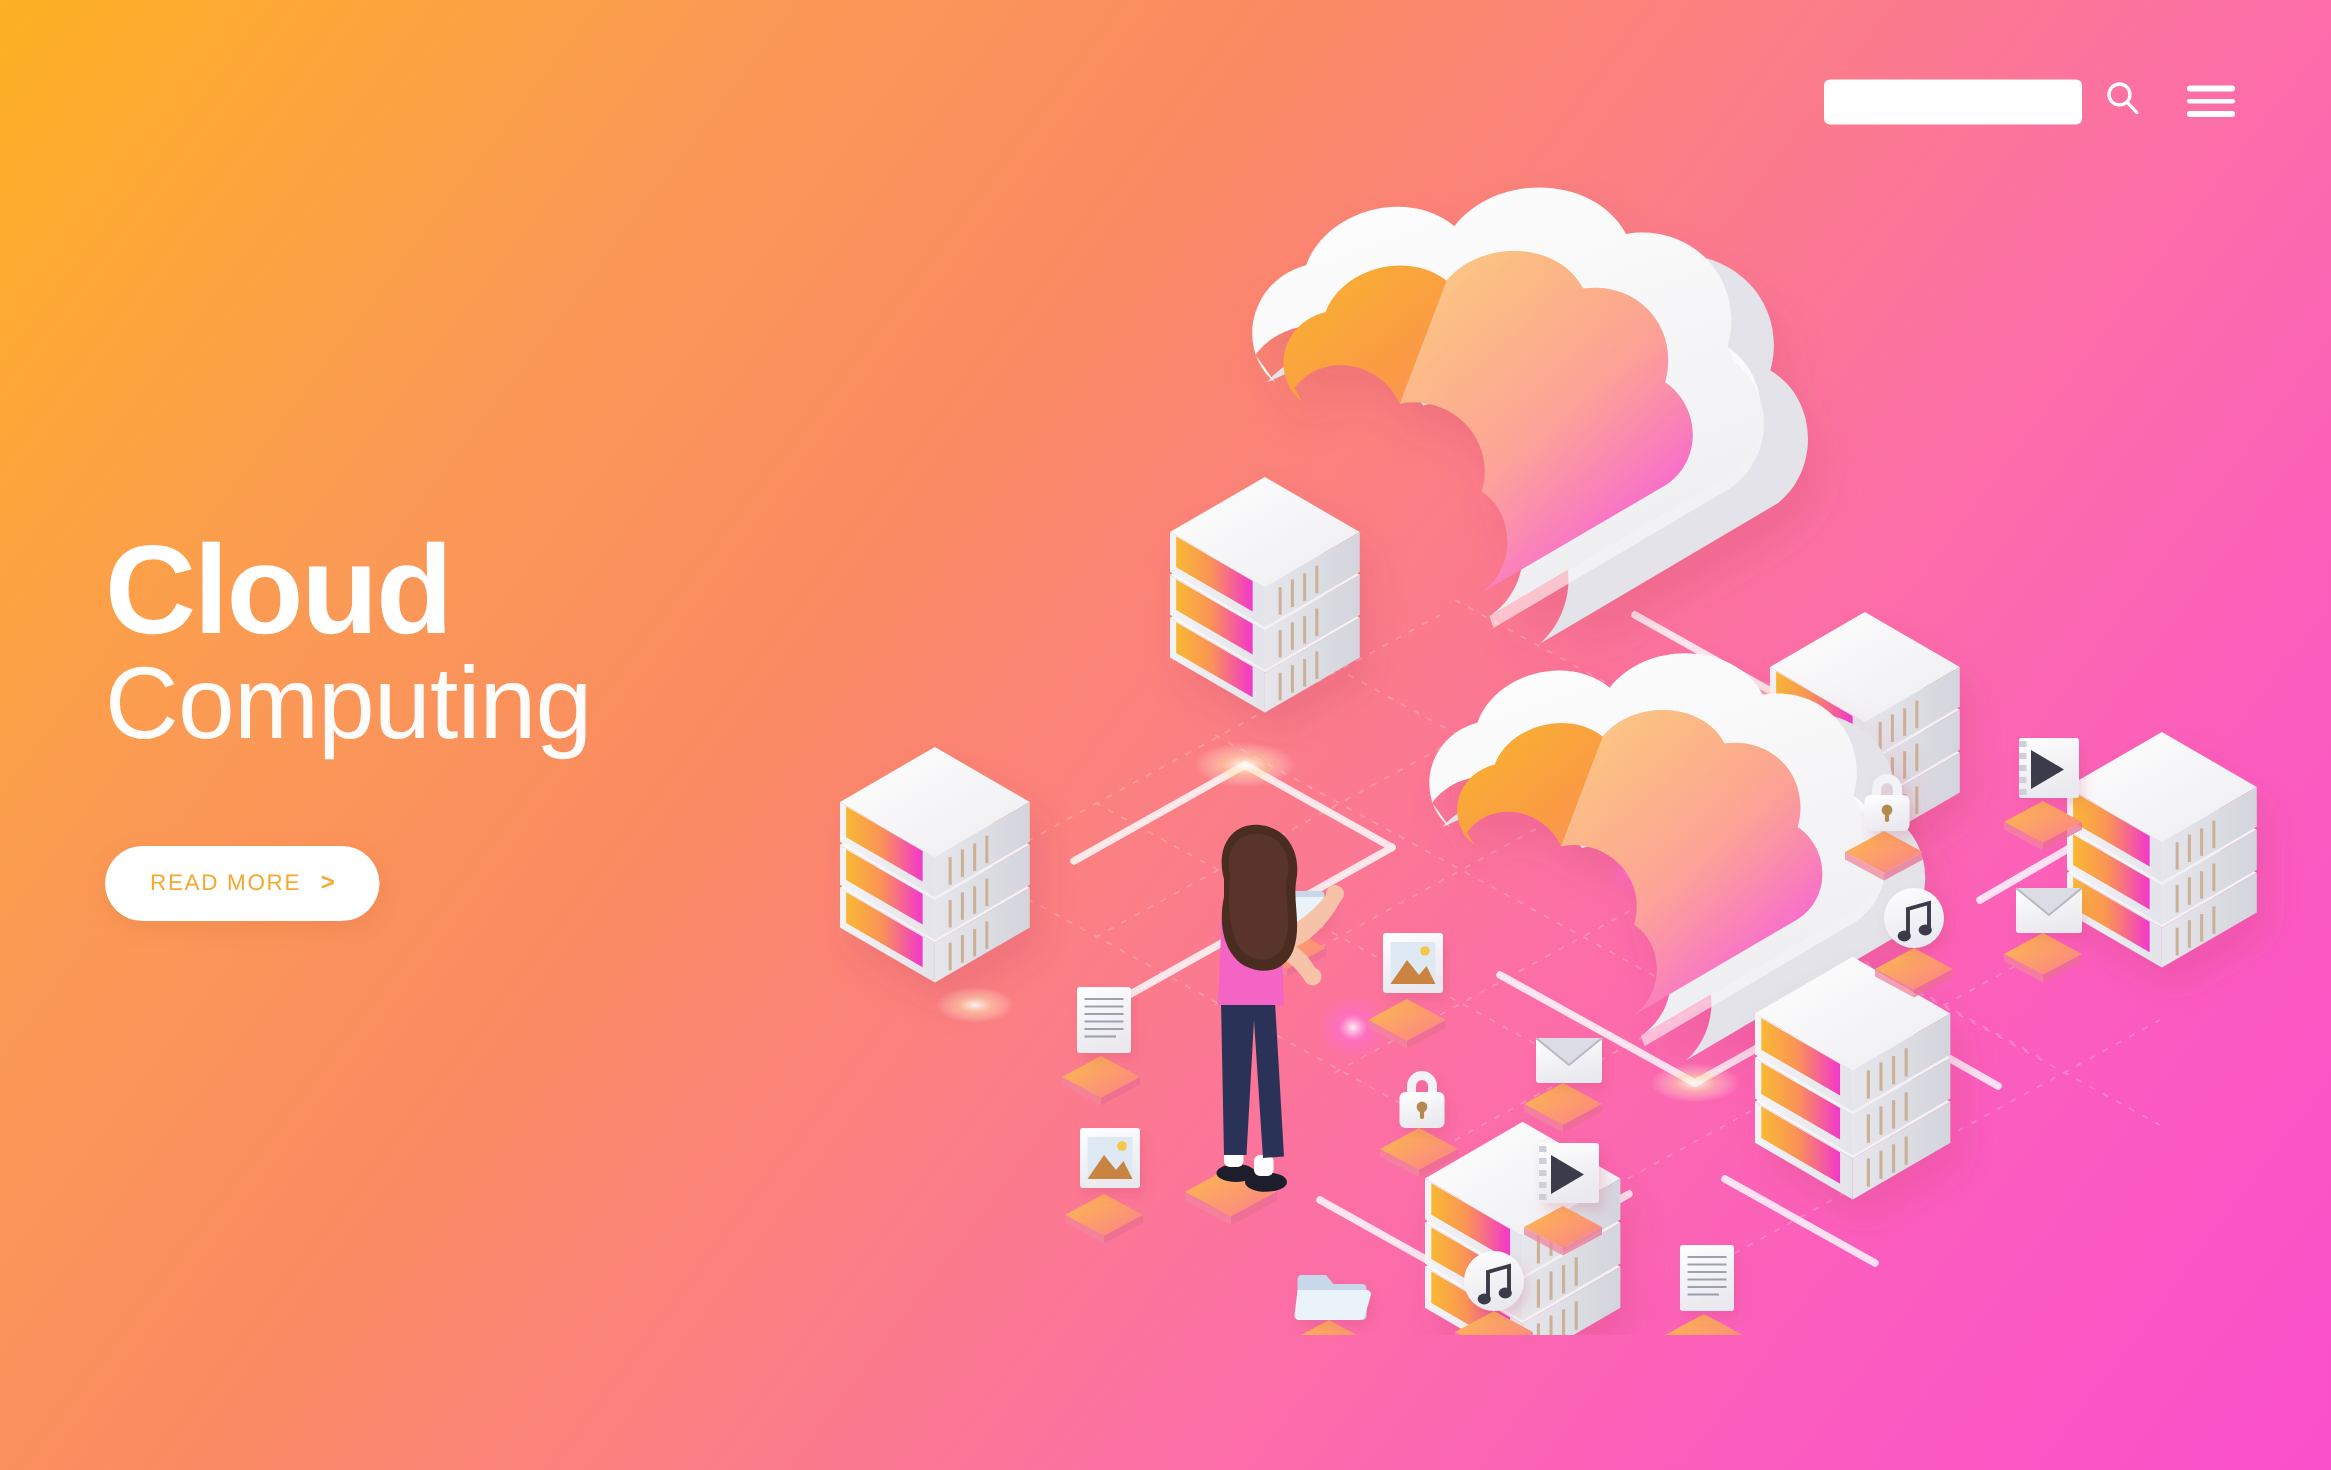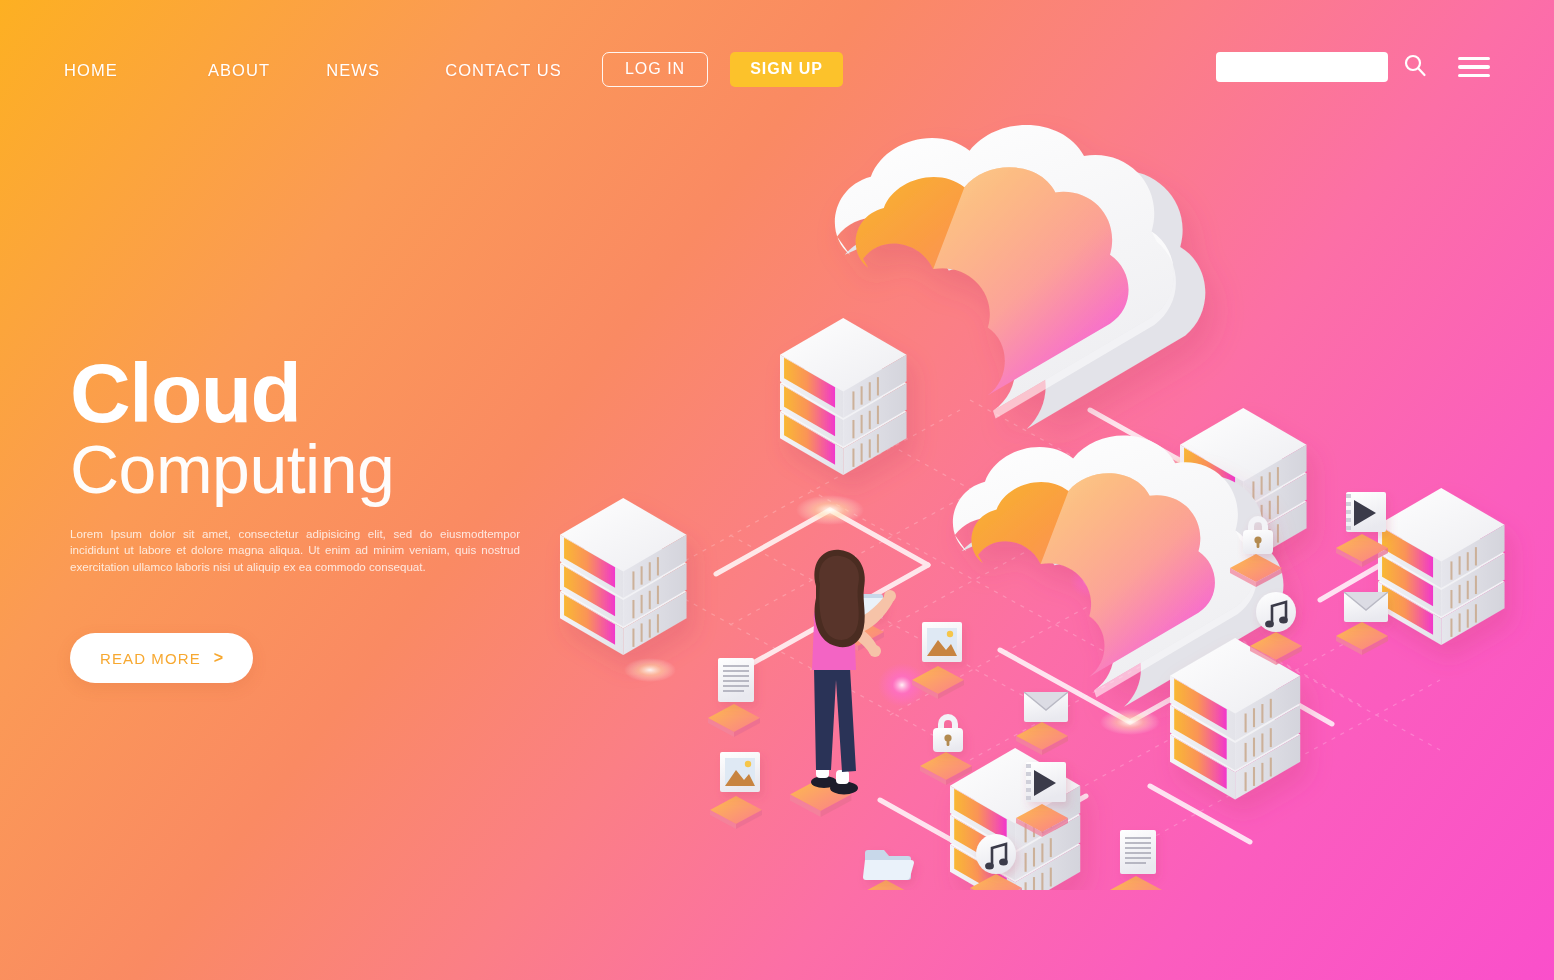--- a/index.html
+++ b/index.html
@@ -98,53 +98,40 @@
   
   .illus { position:absolute; left:530px; top:110px; width:1024px; height:780px; z-index:20; }
   .illus svg { display:block; width:100%; height:100%; }
 </style>
 </head>
 <body>
 
 <div class="page">
 
   <nav class="navbar">
-    <div class="nav-left">
-      <a class="nav-link" href="#">HOME</a>
-      <span class="nav-gap-1"></span>
-      <a class="nav-link" href="#">ABOUT</a>
-      <span class="nav-gap-2"></span>
-      <a class="nav-link" href="#">NEWS</a>
-      <span class="nav-gap-3"></span>
-      <a class="nav-link" href="#">CONTACT US</a>
-      <span class="nav-gap-4"></span>
-      <button class="btn-login">LOG IN</button>
-      <button class="btn-signup">SIGN UP</button>
-    </div>
 
     <div class="nav-right">
       <input class="search-input" type="text" placeholder="" style="">
       <span class="search-icon">
         <svg width="26" height="26" viewBox="0 0 26 26" fill="none">
           <circle cx="11" cy="11" r="7" stroke="#ffffff" stroke-width="2.2"></circle>
           <line x1="16.2" y1="16.2" x2="22.5" y2="23" stroke="#ffffff" stroke-width="2.2" stroke-linecap="round"></line>
         </svg>
       </span>
       <div class="hamburger">
         <span></span>
         <span></span>
         <span></span>
       </div>
     </div>
   </nav>
 
   <section class="hero">
     <h1>Cloud</h1>
     <h2>Computing</h2>
-    <p>Lorem Ipsum dolor sit amet, consectetur adipisicing elit, sed do eiusmodtempor incididunt ut labore et dolore magna aliqua. Ut enim ad minim veniam, quis nostrud exercitation ullamco laboris nisi ut aliquip ex ea commodo consequat.</p>
     <button class="btn-readmore">
       <span class="rm-label">READ MORE</span>
       <span class="rm-arrow">&gt;</span>
     </button>
   </section>
 
   <div class="illus">
   <svg viewBox="0 0 1024 780" xmlns="http://www.w3.org/2000/svg">
     <defs>
 

